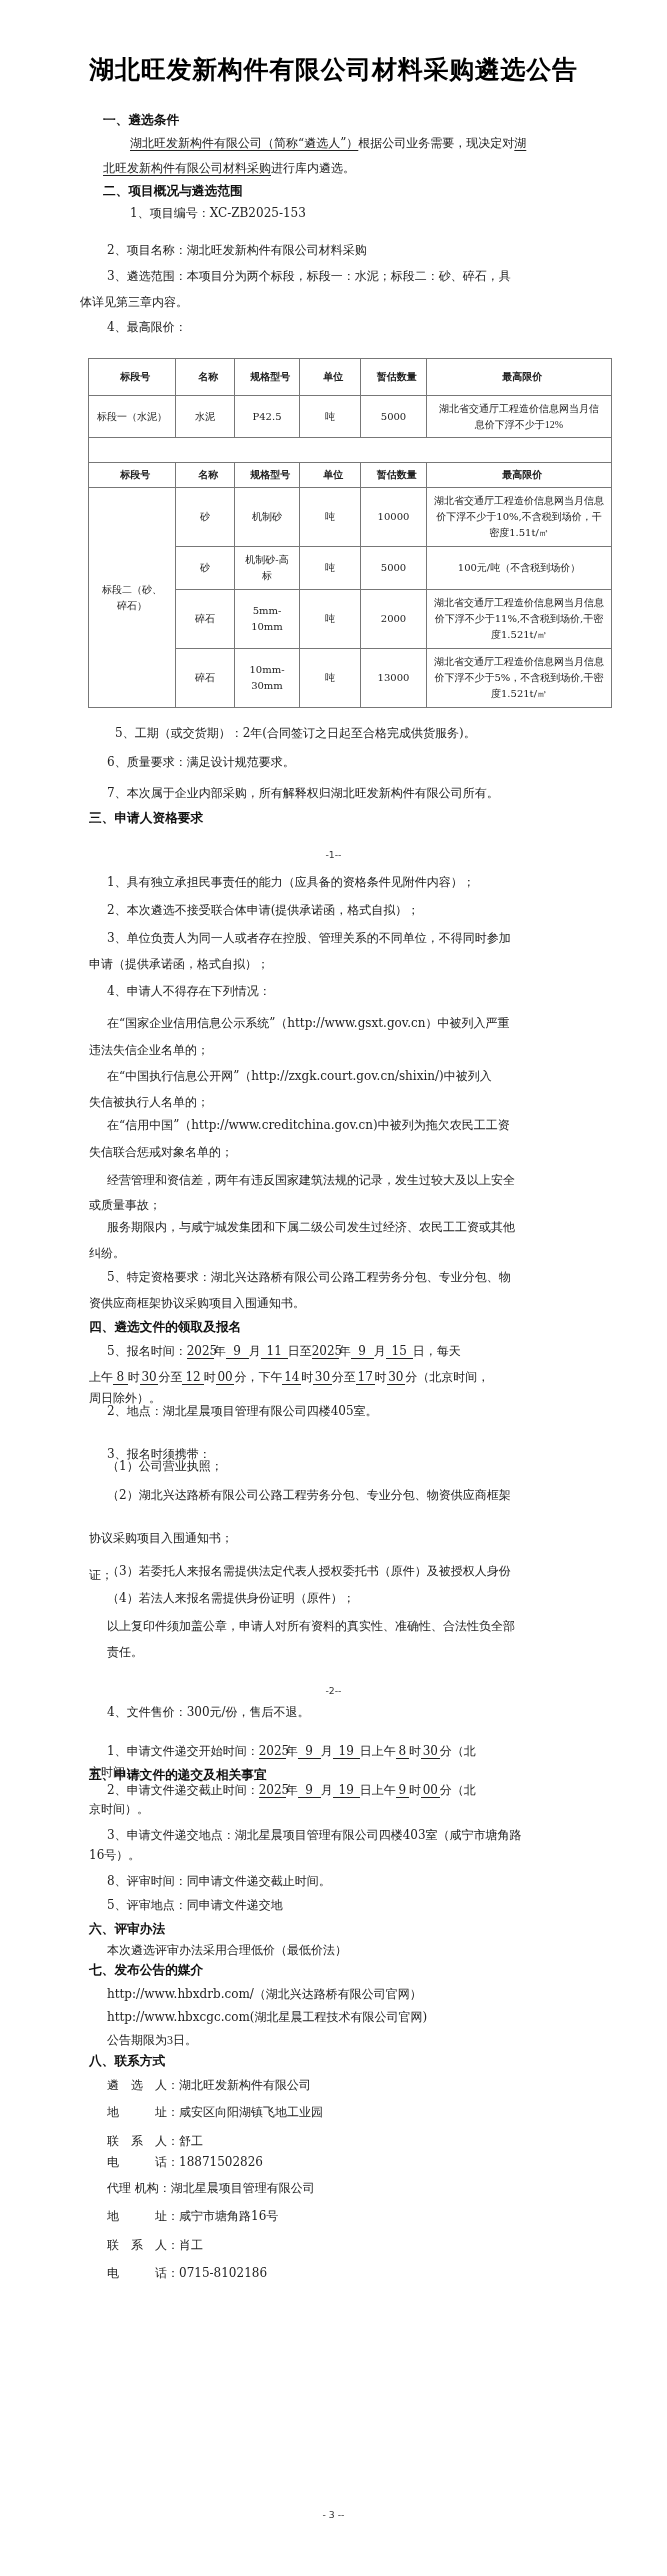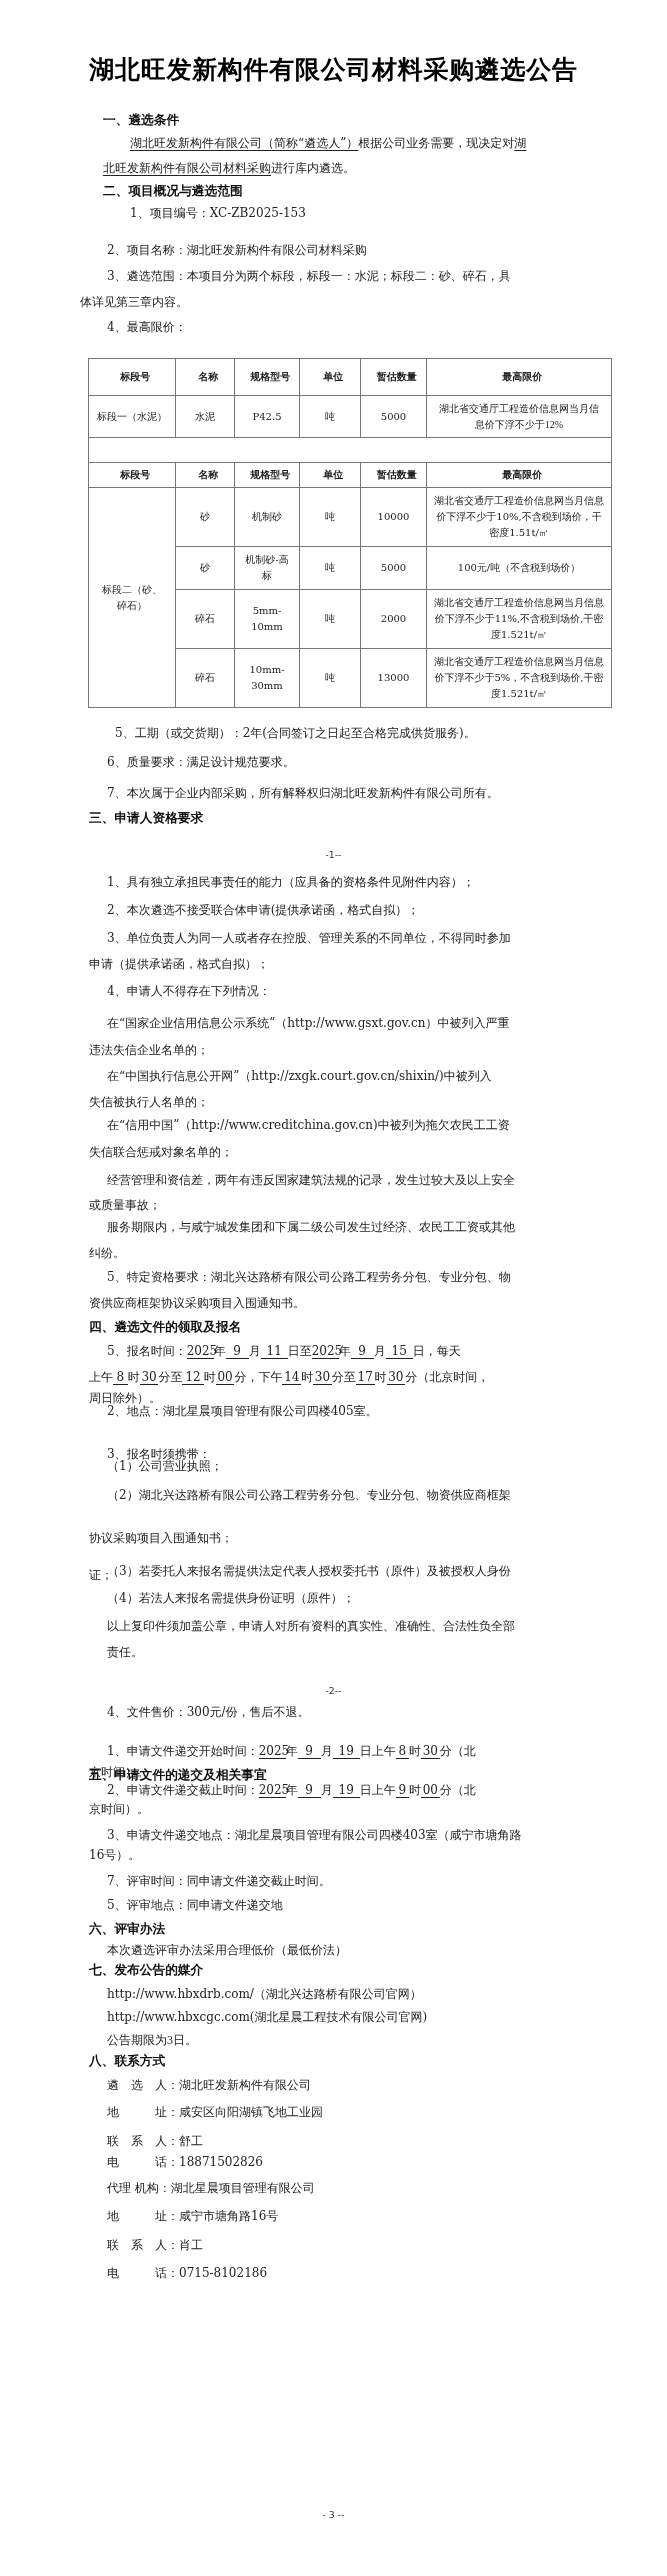--- a/index.html
+++ b/index.html
@@ -230,21 +230,21 @@
 <div class="abs p" style="left:107px;top:1749px;" data-name="submission-start-line1">
   <span>1、申请文件递交开始时间：</span><span class="blank" style="width:27px">2025</span><span>年</span><span class="blank" style="width:23px">9</span><span>月</span><span class="blank" style="width:27px">19</span><span>日上午</span><span class="blank" style="width:13.3px">8</span><span>时</span><span class="blank" style="width:18.7px">30</span><span>分（北</span>
 </div>
 <div class="abs p" style="left:89px;top:1770px;" data-name="submission-start-line2">京时间）。</div>
 <div class="abs p" style="left:107px;top:1797px;" data-name="submission-end-line1">
   <span>2、申请文件递交截止时间：</span><span class="blank" style="width:27px">2025</span><span>年</span><span class="blank" style="width:23px">9</span><span>月</span><span class="blank" style="width:27px">19</span><span>日上午</span><span class="blank" style="width:13.3px">9</span><span>时</span><span class="blank" style="width:18.7px">00</span><span>分（北</span>
 </div>
 <div class="abs p" style="left:89px;top:1818px;" data-name="submission-end-line2">京时间）。</div>
 <div class="abs p" style="left:107px;top:1844px;" data-name="submission-place-line1">3、申请文件递交地点：湖北星晨项目管理有限公司四楼403室（咸宁市塘角路</div>
 <div class="abs p" style="left:89px;top:1865px;" data-name="submission-place-line2">16号）。</div>
-<div class="abs p" style="left:107px;top:1867px;" data-name="review-time">7、评审时间：同申请文件递交截止时间。</div>
+<div class="abs p" style="left:107px;top:1867px;" data-name="review-time">8、评审时间：同申请文件递交截止时间。</div>
 <div class="abs p" style="left:107px;top:1890px;" data-name="review-place">5、评审地点：同申请文件递交地</div>
 <style>
   [data-name="submission-place-line1"]{ top:1827px !important; }
   [data-name="submission-place-line2"]{ top:1847px !important; }
   [data-name="review-time"]{ top:1873px !important; }
   [data-name="review-place"]{ top:1897px !important; }
   [data-name="submission-end-line2"]{ top:1801px !important; }
   [data-name="submission-end-line1"]{ top:1782px !important; }
   [data-name="submission-start-line2"]{ top:1764px !important; }
   [data-name="submission-start-line1"]{ top:1743px !important; }

